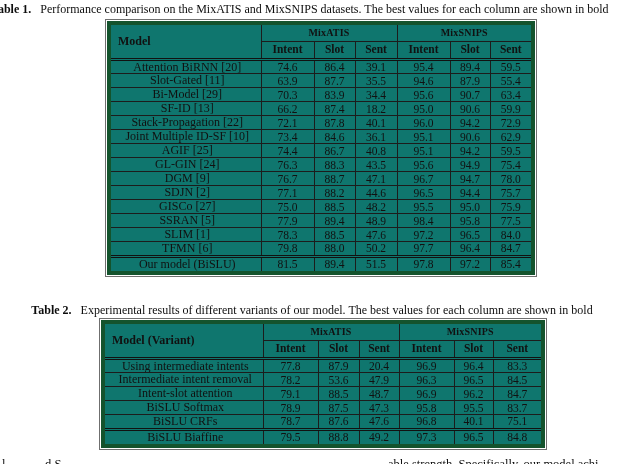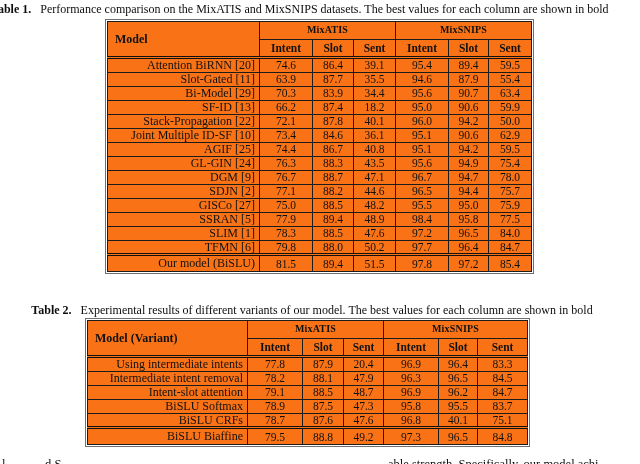--- a/index.html
+++ b/index.html
@@ -16,48 +16,48 @@
     font-size: 12px;
     white-space: nowrap;
     color: #0d0d0d;
   }
   .caption .cap-label { font-weight: bold; margin-right: 9px; }
   #caption-1 { top: 2px; left: -9px; }
   #caption-2 { top: 303px; left: 0; right: 16px; text-align: center; }
 
   .tbl-wrap { position: absolute; }
   #table1-wrap { left: 107px; top: 21px; }
-  #table2-wrap { left: 87px; top: 320px; }
+  #table2-wrap { left: 101px; top: 320px; }
 
   table.paper-table {
     border-collapse: collapse;
     table-layout: fixed;
-    border: 1px solid #14532d;
+    border: 4px solid #14532d;
     outline: 1px solid #6f6f6f;
     outline-offset: 1px;
-    background: #f97316;
+    background: #0f766e;
   }
   .paper-table th, .paper-table td {
     border: 1px solid #1c1c1c;
     font-size: 11.5px;
     line-height: 1.05;
     padding: 0 4px;
     overflow: hidden;
     white-space: nowrap;
   }
   .paper-table thead tr { height: 18px; }
   .paper-table tbody tr { height: 14px; }
   .paper-table tbody tr.final-row { height: 17px; }
   .paper-table th { font-weight: bold; text-align: center; }
   .paper-table th.model-h { text-align: left; padding-left: 7px; font-size: 12px; }
   .paper-table th.group-h { font-size: 10px; letter-spacing: 0.2px; }
   .paper-table thead tr.sub th, .paper-table thead th[rowspan] {
     border-bottom: 3px double #111;
   }
-  .paper-table td.model-cell { text-align: right; padding-left: 7px; font-size: 12px; }
+  .paper-table td.model-cell { text-align: center; padding-left: 7px; font-size: 12px; }
   .paper-table td.num-cell { text-align: center; }
   .paper-table td.b, .paper-table td.model-cell.b { font-weight: normal; }
   .paper-table tbody tr.final-row td { border-top: 3px double #111; }
 
   #bottom-cropline {
     position: absolute;
     top: 457px; left: 0; width: 640px; height: 20px;
     font-size: 12.5px;
     color: #0d0d0d;
   }
@@ -136,21 +136,21 @@
           <td class="num-cell">90.6</td>
           <td class="num-cell">59.9</td>
         </tr>
         <tr>
           <td class="model-cell">Stack-Propagation [22]</td>
           <td class="num-cell">72.1</td>
           <td class="num-cell">87.8</td>
           <td class="num-cell">40.1</td>
           <td class="num-cell">96.0</td>
           <td class="num-cell">94.2</td>
-          <td class="num-cell">50.0</td>
+          <td class="num-cell">72.9</td>
         </tr>
         <tr>
           <td class="model-cell">Joint Multiple ID-SF [10]</td>
           <td class="num-cell">73.4</td>
           <td class="num-cell">84.6</td>
           <td class="num-cell">36.1</td>
           <td class="num-cell">95.1</td>
           <td class="num-cell">90.6</td>
           <td class="num-cell">62.9</td>
         </tr>
@@ -275,21 +275,21 @@
           <td class="num-cell">77.8</td>
           <td class="num-cell">87.9</td>
           <td class="num-cell">20.4</td>
           <td class="num-cell">96.9</td>
           <td class="num-cell">96.4</td>
           <td class="num-cell">83.3</td>
         </tr>
         <tr>
           <td class="model-cell">Intermediate intent removal</td>
           <td class="num-cell">78.2</td>
-          <td class="num-cell">88.1</td>
+          <td class="num-cell">53.6</td>
           <td class="num-cell">47.9</td>
           <td class="num-cell">96.3</td>
           <td class="num-cell">96.5</td>
           <td class="num-cell">84.5</td>
         </tr>
         <tr>
           <td class="model-cell">Intent-slot attention</td>
           <td class="num-cell">79.1</td>
           <td class="num-cell">88.5</td>
           <td class="num-cell">48.7</td>

